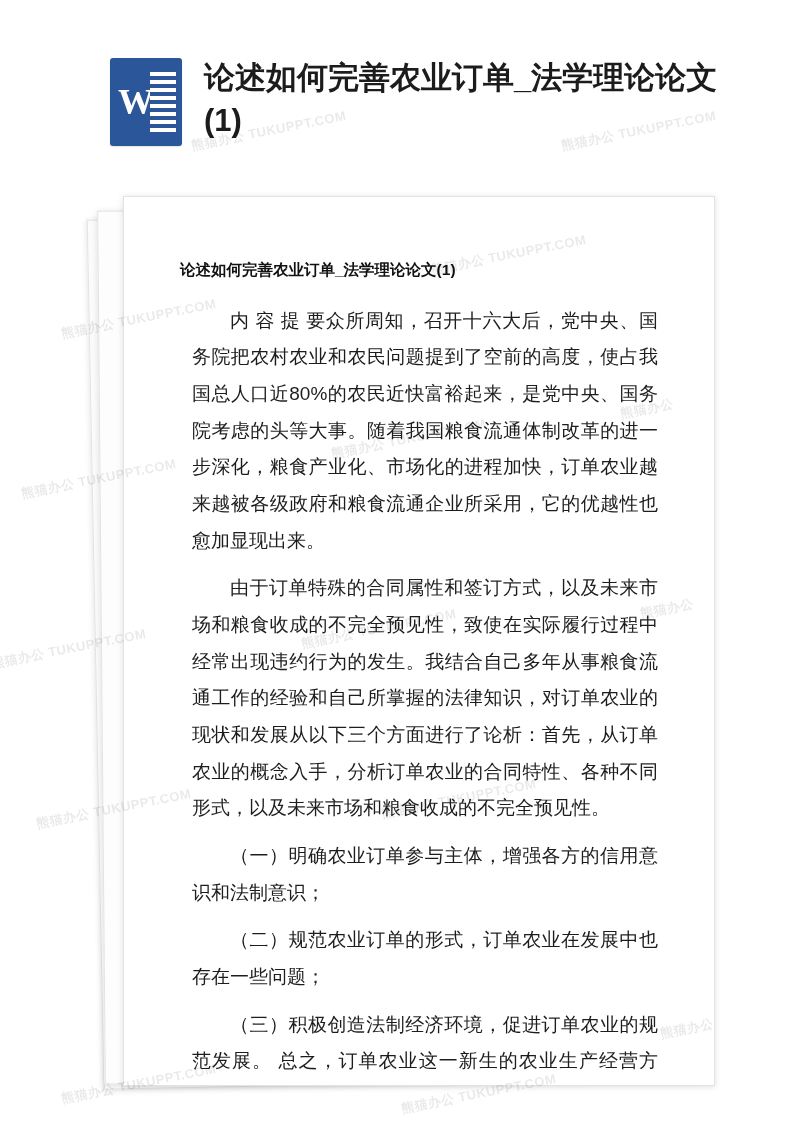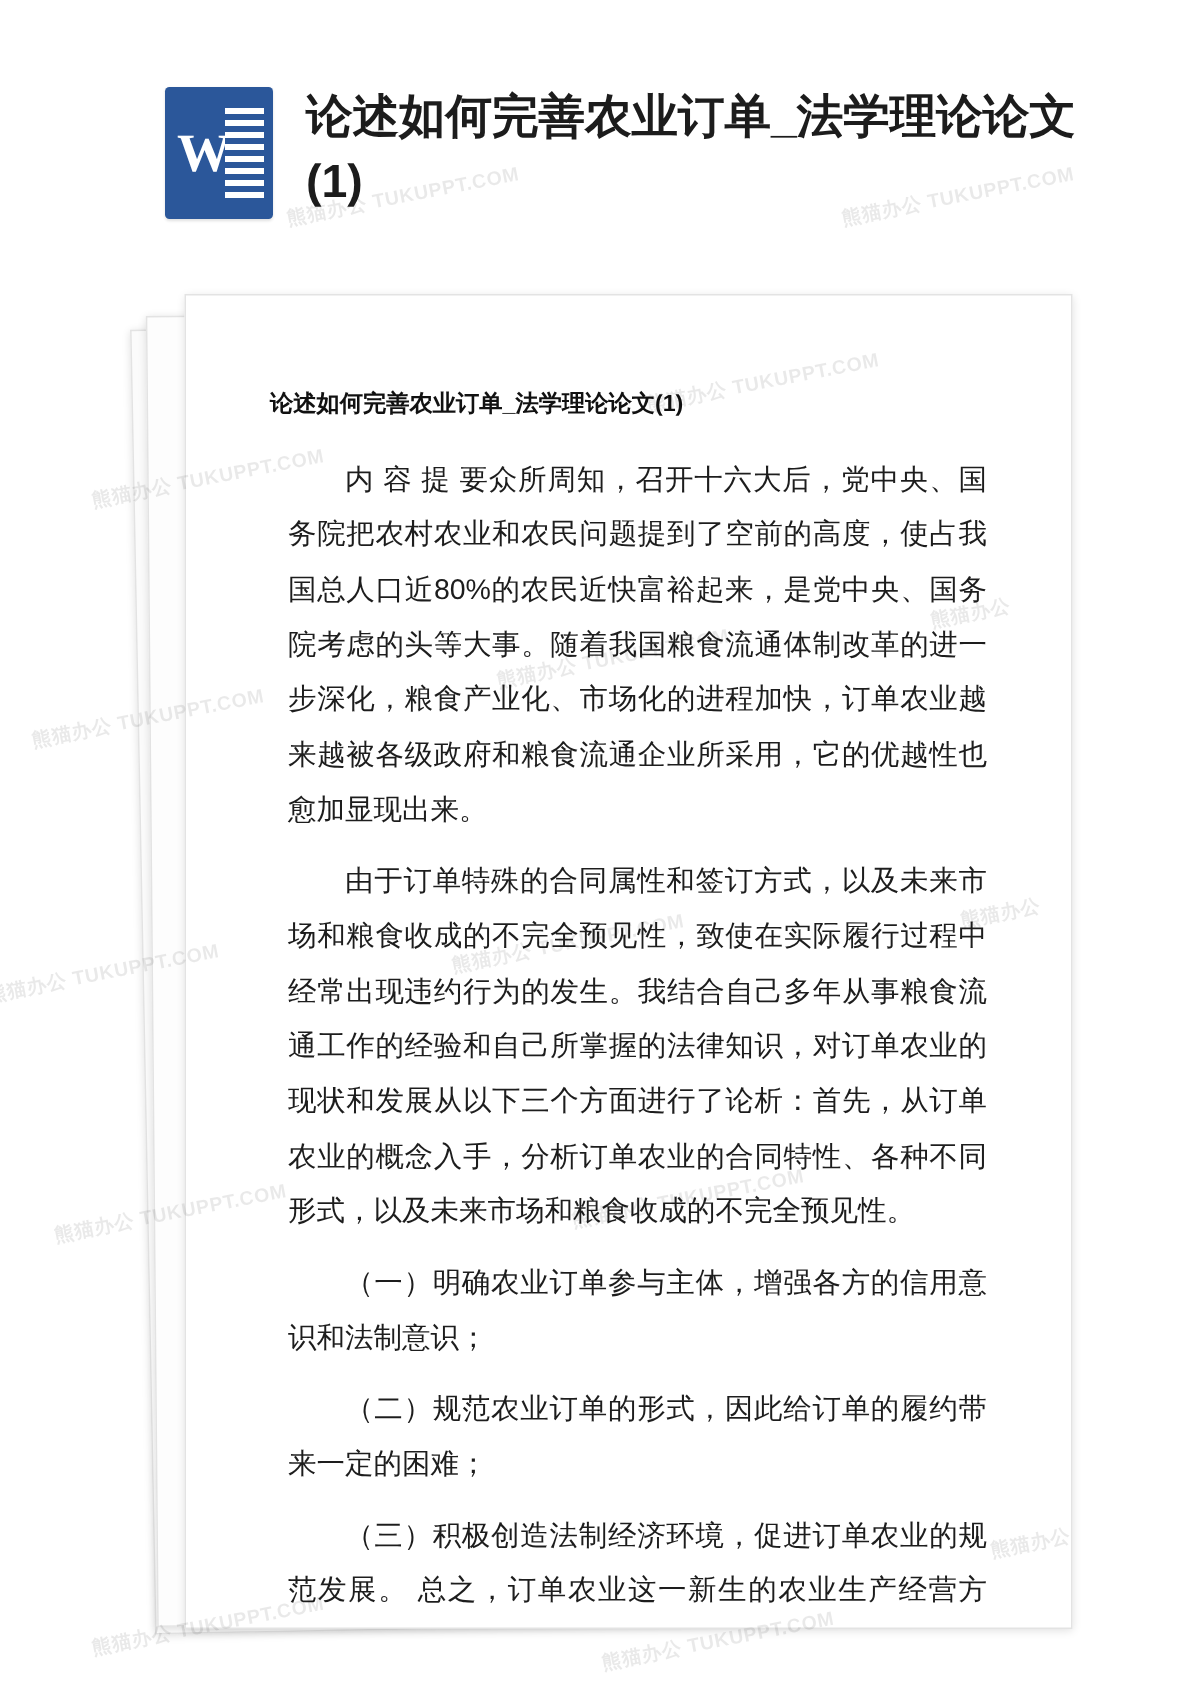--- a/index.html
+++ b/index.html
@@ -165,21 +165,21 @@
 
 <div class="page-stack">
   <div class="sheet sheet-back2"></div>
   <div class="sheet sheet-back1"></div>
   <div class="sheet sheet-front">
     <div class="page-content">
       <div class="page-title">论述如何完善农业订单_法学理论论文(1)</div>
       <p class="para">内 容 提 要众所周知，召开十六大后，党中央、国务院把农村农业和农民问题提到了空前的高度，使占我国总人口近80%的农民近快富裕起来，是党中央、国务院考虑的头等大事。随着我国粮食流通体制改革的进一步深化，粮食产业化、市场化的进程加快，订单农业越来越被各级政府和粮食流通企业所采用，它的优越性也愈加显现出来。</p>
       <p class="para">由于订单特殊的合同属性和签订方式，以及未来市场和粮食收成的不完全预见性，致使在实际履行过程中经常出现违约行为的发生。我结合自己多年从事粮食流通工作的经验和自己所掌握的法律知识，对订单农业的现状和发展从以下三个方面进行了论析：首先，从订单农业的概念入手，分析订单农业的合同特性、各种不同形式，以及未来市场和粮食收成的不完全预见性。</p>
       <p class="para para-list">（一）明确农业订单参与主体，增强各方的信用意识和法制意识；</p>
-      <p class="para para-list">（二）规范农业订单的形式，因此给订单的履约带来一定的困难；</p>
+      <p class="para para-list">（二）规范农业订单的形式，订单农业在发展中也存在一些问题；</p>
       <p class="para para-list">（三）积极创造法制经济环境，促进订单农业的规范发展。 总之，订单农业这一新生的农业生产经营方式，在给企业和农户带来了新的发展机遇和新的经济增长点的同时，也给我们提出了新的法律问题，如何规范这种经营方式，有待《合同法》及相关法律制度的进一步完善。</p>
       <p class="para">粮食生产与收获时形成的差价，导致市场价格高于订单价格时，农户觉得亏本不愿履行合同；市场价明显低于订单价格，超过企业的承受力时，企业也</p>
     </div>
   </div>
 </div>
 
 <div class="wm wm-dark" style="left:190px; top:122px;">熊猫办公 TUKUPPT.COM</div>
 <div class="wm wm-dark" style="left:560px; top:122px;">熊猫办公 TUKUPPT.COM</div>
 <div class="wm wm-dark" style="left:60px; top:310px;">熊猫办公 TUKUPPT.COM</div>
 <div class="wm wm-dark" style="left:430px; top:246px;">熊猫办公 TUKUPPT.COM</div>

